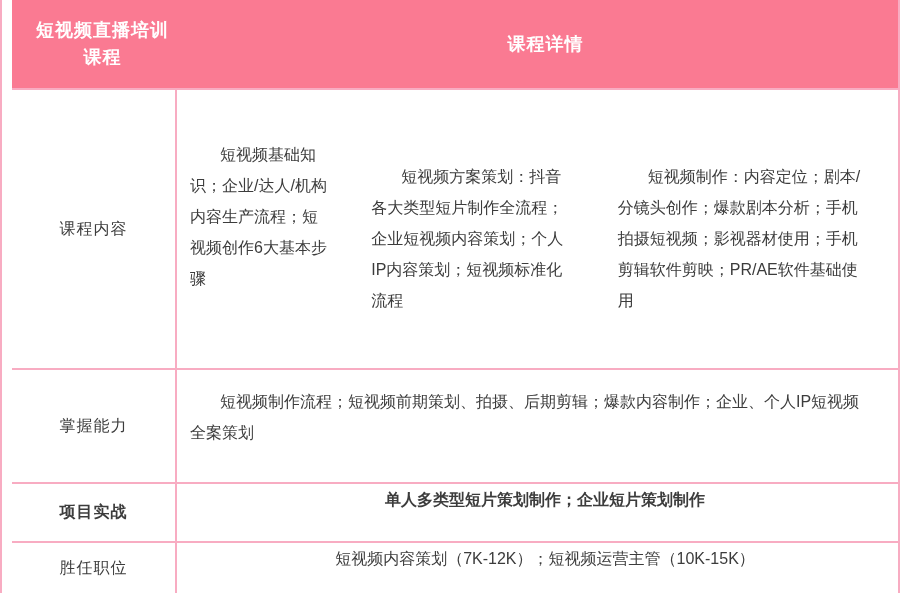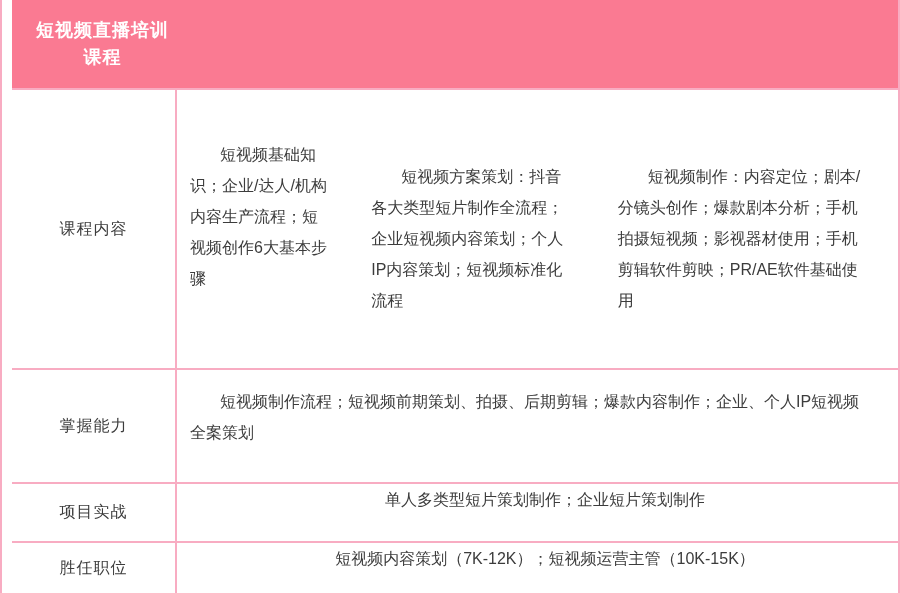--- a/index.html
+++ b/index.html
@@ -71,35 +71,36 @@
     margin: 0;
     line-height: 31px;
     text-indent: 30px;
     padding: 0 28px 0 13px;
   }
   .row-course-content   { height: 280px; }
   .row-course-content .content-cell { padding-top: 49px; justify-content: flex-start; }
   .row-course-content .content-cell p + p { margin-top: 22px; }
   .row-skills           { height: 114px; }
   .row-skills .content-cell { padding-top: 16px; justify-content: flex-start; }
-  .row-project-practice { height: 59px; }
+  .row-project-practice { height: 59px; font-weight: bold; }
   .row-project-practice .content-cell { justify-content: center; }
   .row-positions        { height: 52px; }
   .row-positions .content-cell { justify-content: center; }
 </style>
 </head>
 <body>
 
 <div class="table-wrap">
 
   <div class="header-row">
     <div class="header-cell-left">
       <div>短视频直播培训</div>
       <div>课程</div>
     </div>
+    <div class="header-cell-right">课程详情</div>
   </div>
 
   <div class="row row-course-content">
     <div class="label-cell">课程内容</div>
     <div class="content-cell">
       <p>短视频基础知识；企业/达人/机构内容生产流程；短视频创作6大基本步骤</p>
       <p>短视频方案策划：抖音各大类型短片制作全流程；企业短视频内容策划；个人IP内容策划；短视频标准化流程</p>
       <p>短视频制作：内容定位；剧本/分镜头创作；爆款剧本分析；手机拍摄短视频；影视器材使用；手机剪辑软件剪映；PR/AE软件基础使用</p>
     </div>
   </div>

